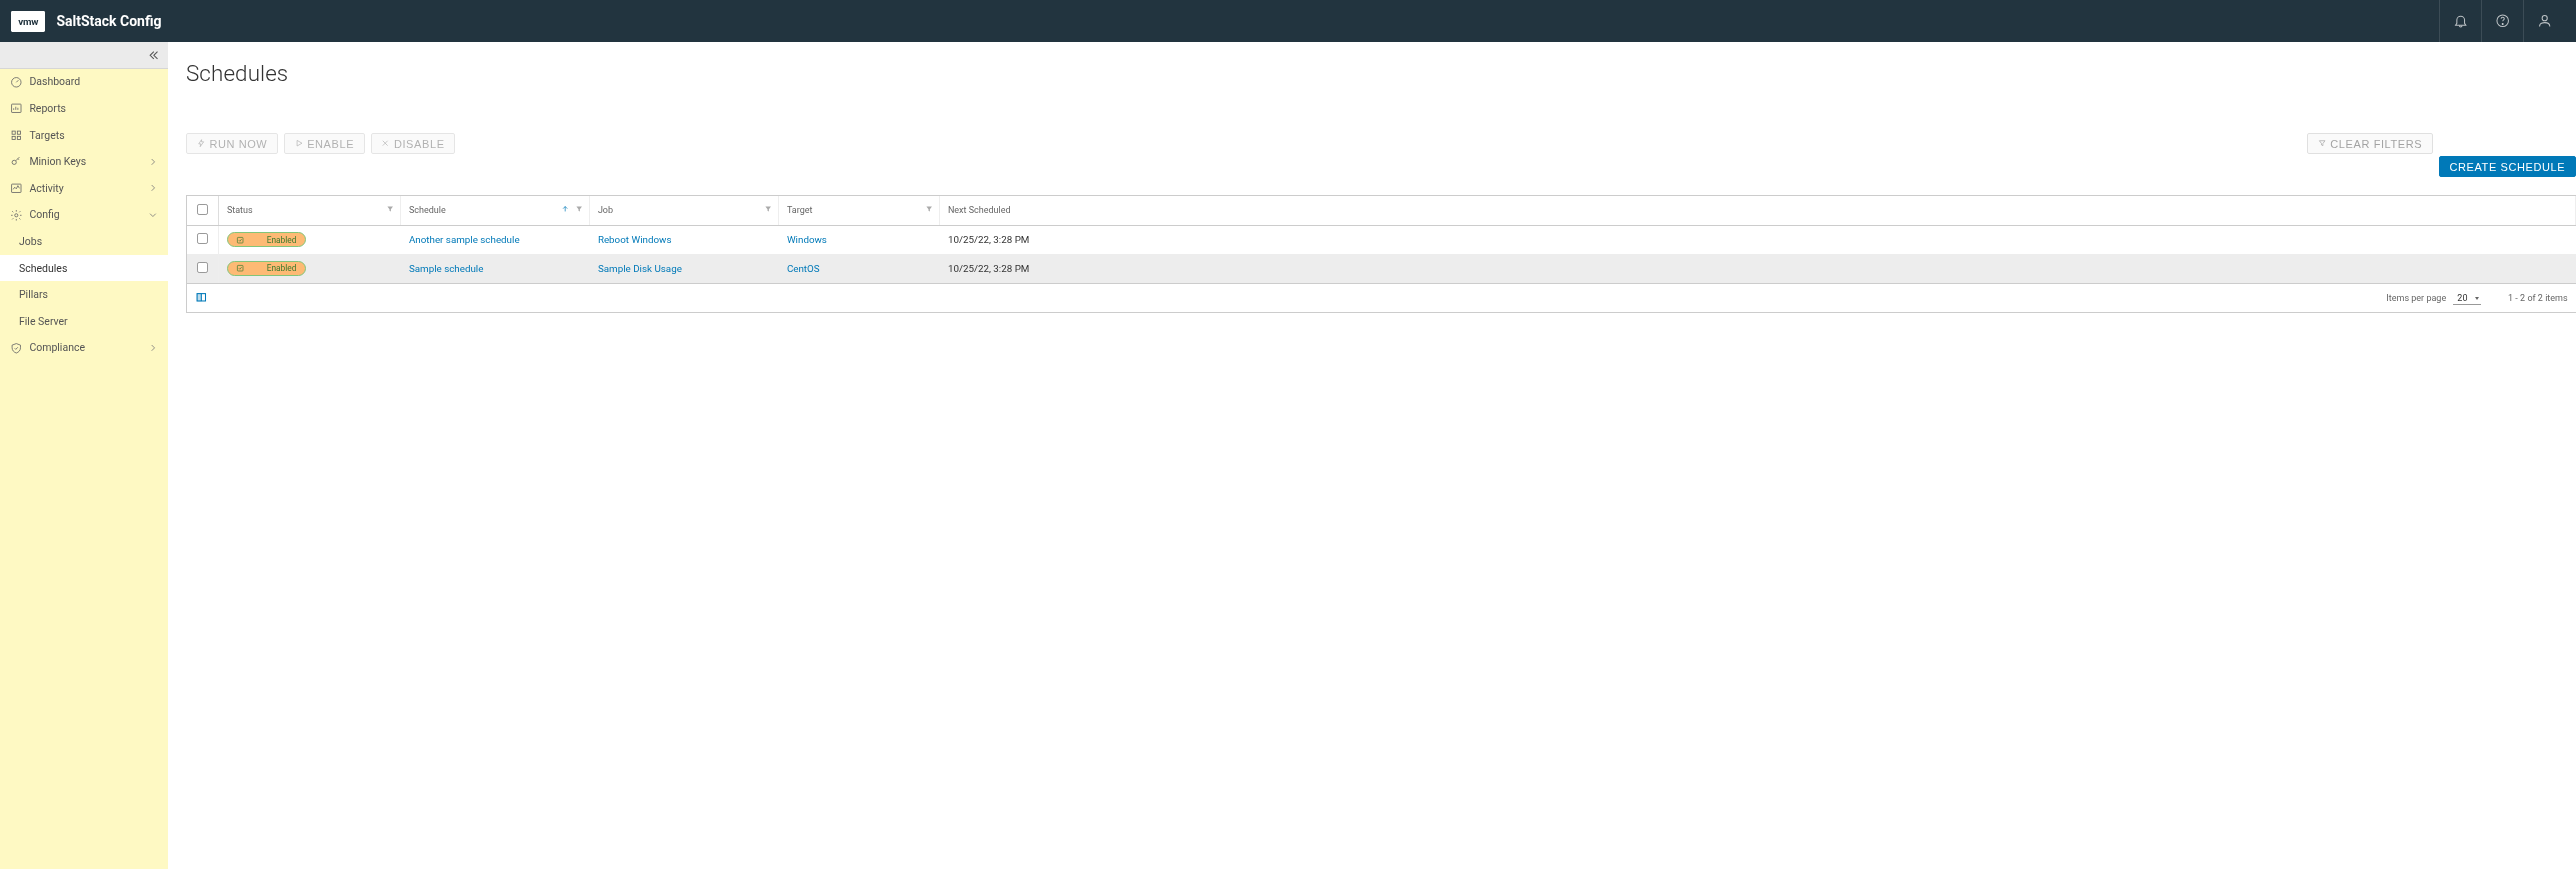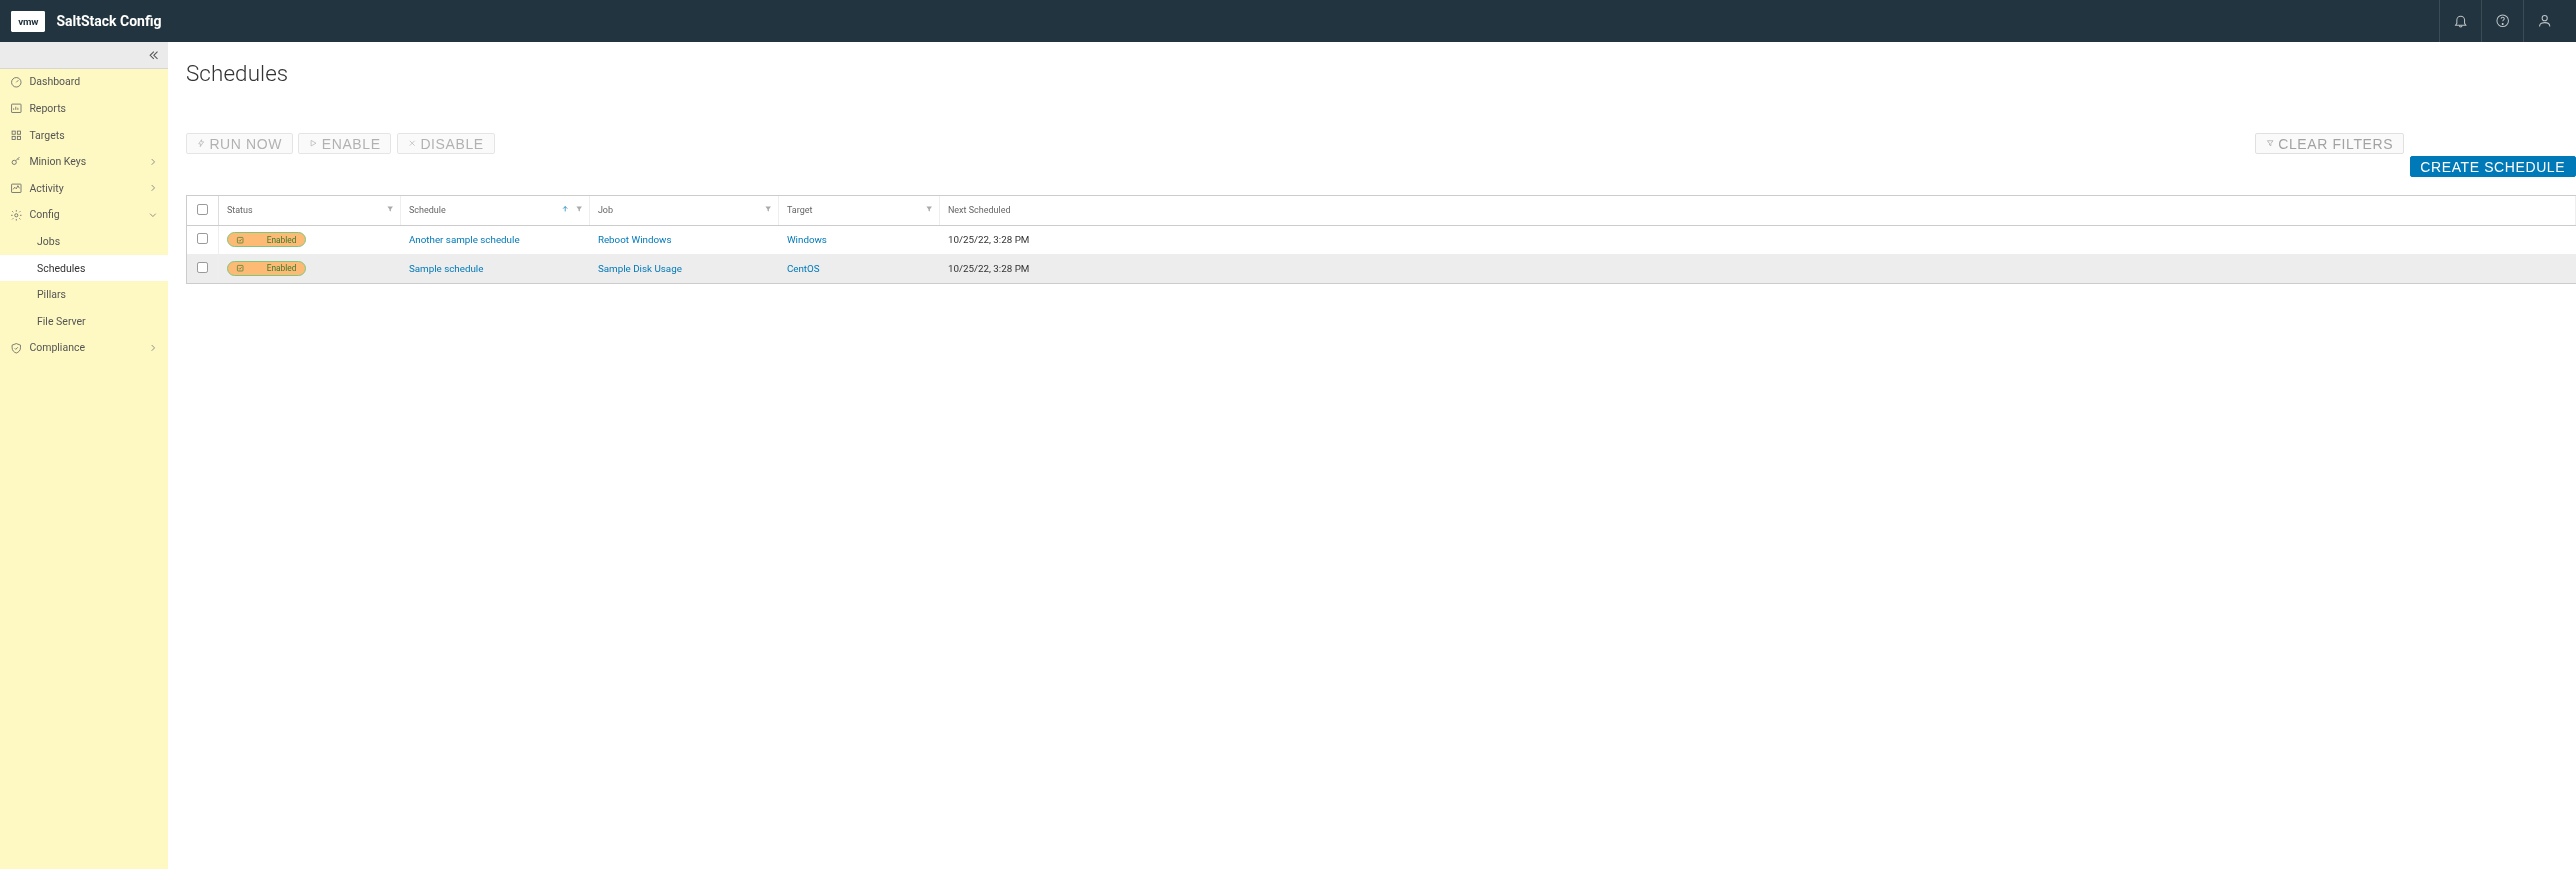--- a/index.html
+++ b/index.html
@@ -18,30 +18,30 @@
 
 
 .collapse-strip { width: 168px; height: 26.6px; display: flex; align-items: center; justify-content: flex-end; padding-right: 8.4px; border-bottom: 0.7px solid #d6d6d6; background: #ebebeb; }
 .collapse-strip svg { width: 12.6px; height: 12.6px; color: #555; }
 
 
 .sidebar { width: 168px; background: #fef9c3; border-right: 0; flex-shrink: 0; }
 .nav-item { display: flex; align-items: center; padding: 0 9.8px; height: 26.6px; color: #555; cursor: pointer; font-size: 10.5px; position: relative; }
 .nav-item .nav-icon { width: 12.6px; height: 12.6px; margin-right: 7px; color: #666; flex-shrink: 0; }
 .nav-item .chevron { margin-left: auto; width: 9.8px; height: 9.8px; color: #777; }
-.nav-item.sub { padding-left: 37px; }
+.nav-item.sub { padding-left: 19px; }
 .nav-item.active { background: #fff; color: #333; }
 
 
 .content { flex: 1; background: #fff; padding: 18px 0 0 18px; overflow: hidden; }
 .page-title { font-size: 22.4px; font-weight: 300; color: #333; margin-bottom: 24px; letter-spacing: 0.1px; }
 
 
 .action-bar { display: flex; align-items: center; gap: 5.6px; margin-bottom: 18px; }
-.btn { display: inline-flex; align-items: center; height: 21px; padding: 0 9.8px; border: 0.7px solid #ccc; background: #fff; color: #666; font-size: 14px; letter-spacing: 0.6px; font-weight: 500; cursor: pointer; border-radius: 2px; text-transform: uppercase; gap: 4.2px; }
+.btn { display: inline-flex; align-items: center; height: 21px; padding: 0 9.8px; border: 0.7px solid #ccc; background: #fff; color: #666; font-size: 11px; letter-spacing: 0.6px; font-weight: 500; cursor: pointer; border-radius: 2px; text-transform: uppercase; gap: 4.2px; }
 .btn svg { width: 8.4px; height: 8.4px; }
 .btn.disabled { opacity: 0.5; cursor: not-allowed; background: #f7f7f7; }
 .btn.link-style { border-color: #ccc; background: #f7f7f7; opacity: 0.6; }
 .btn.primary { background: #0079b8; border-color: #0079b8; color: #fff; opacity: 1; margin-top: 46px; }
 .action-spacer { flex: 1; }
 
 
 .table-wrap { border: 0.7px solid #ccc; border-right: 0; }
 .table { width: 100%; border-collapse: collapse; }
 .table th { background: #fff; border-bottom: 0.7px solid #ccc; border-right: 0.7px solid #eee; height: 29px; padding: 0 8.4px; text-align: left; font-weight: 400; color: #666; font-size: 9px; position: relative; white-space: nowrap; }
@@ -284,16 +284,31 @@
                 <span>Enabled</span>
               </span>
             </td>
             <td class="link-cell">Sample schedule</td>
             <td class="link-cell">Sample Disk Usage</td>
             <td class="link-cell">CentOS</td>
             <td>10/25/22, 3:28 PM</td>
           </tr>
         </tbody>
       </table>
+      <div class="table-footer">
+        <span class="footer-icon">
+          <svg viewBox="0 0 24 24" fill="none" stroke="currentColor" stroke-width="2">
+              <rect x="4" y="5" width="16" height="14"></rect>
+              <path d="M12 5v14"></path>
+              <rect x="4" y="5" width="8" height="14" fill="currentColor" opacity="0.25"></rect>
+            </svg>
+        </span>
+        <div class="footer-spacer"></div>
+        <div class="items-per-page">
+          <span>Items per page</span>
+          <span class="select">20</span>
+        </div>
+        <span class="pagination-text">1 - 2 of 2 items</span>
+      </div>
     </div>
   </div>
 </div>
 
 
 </body></html>

